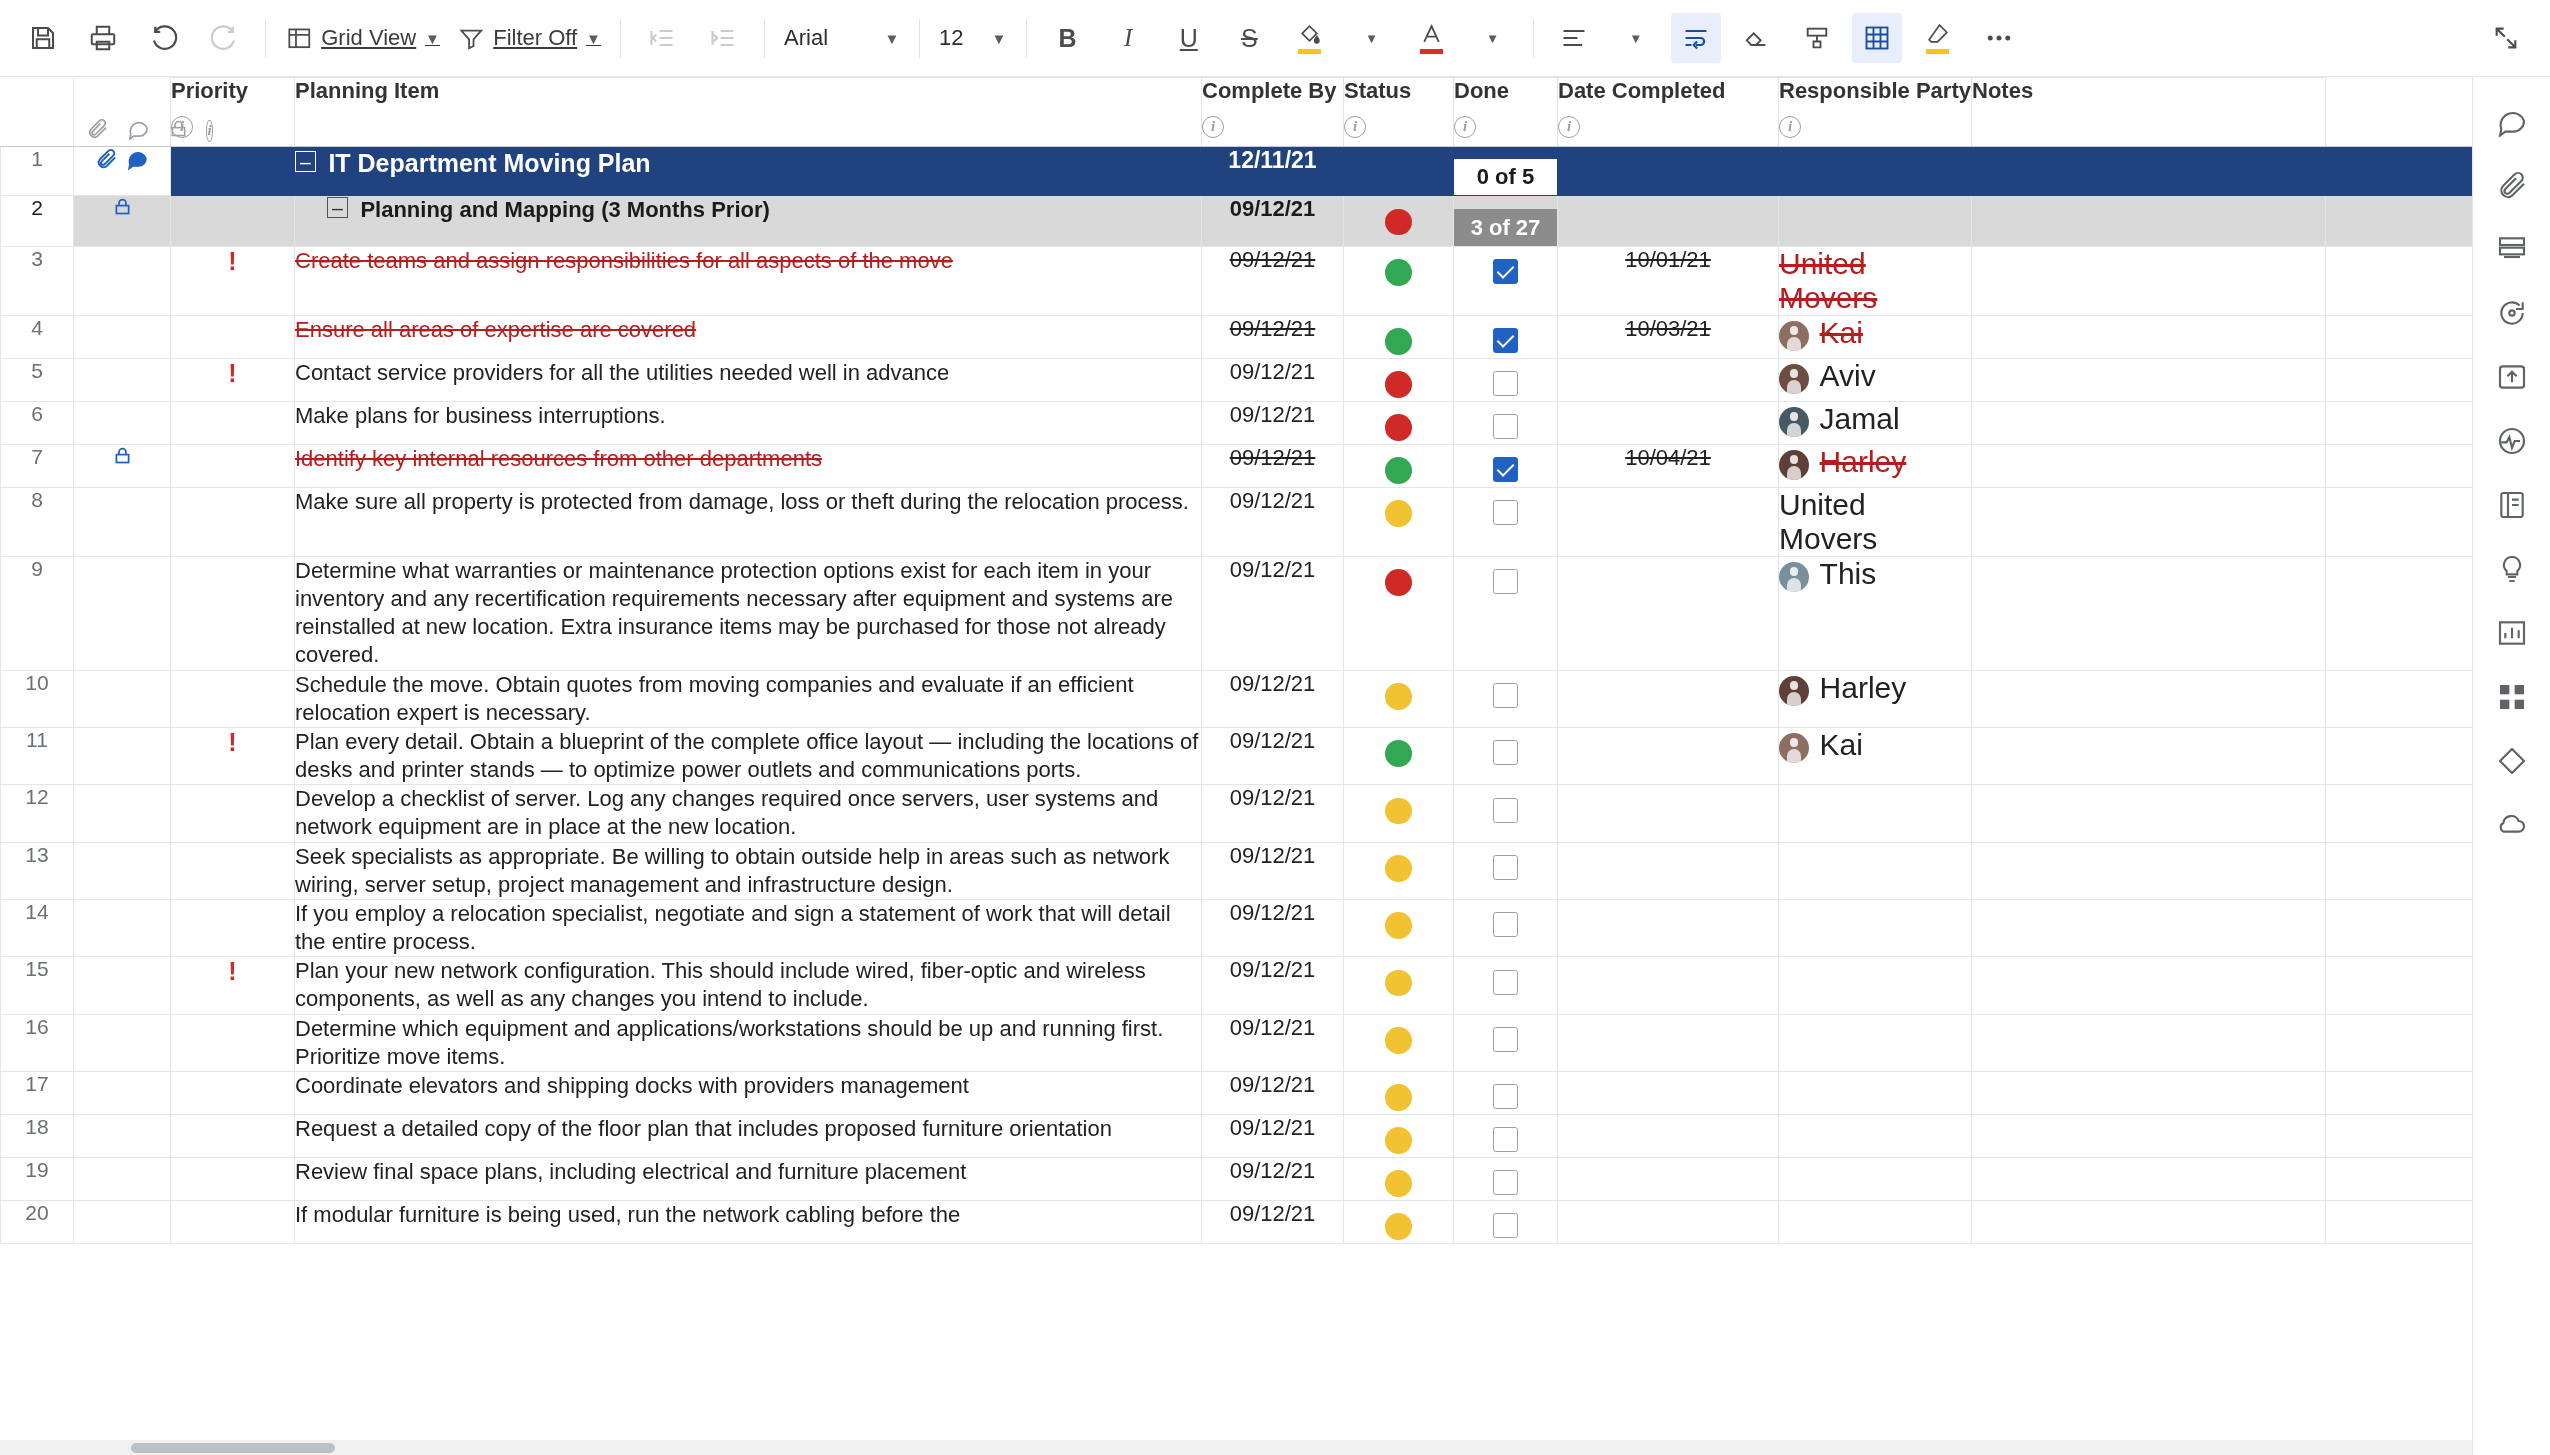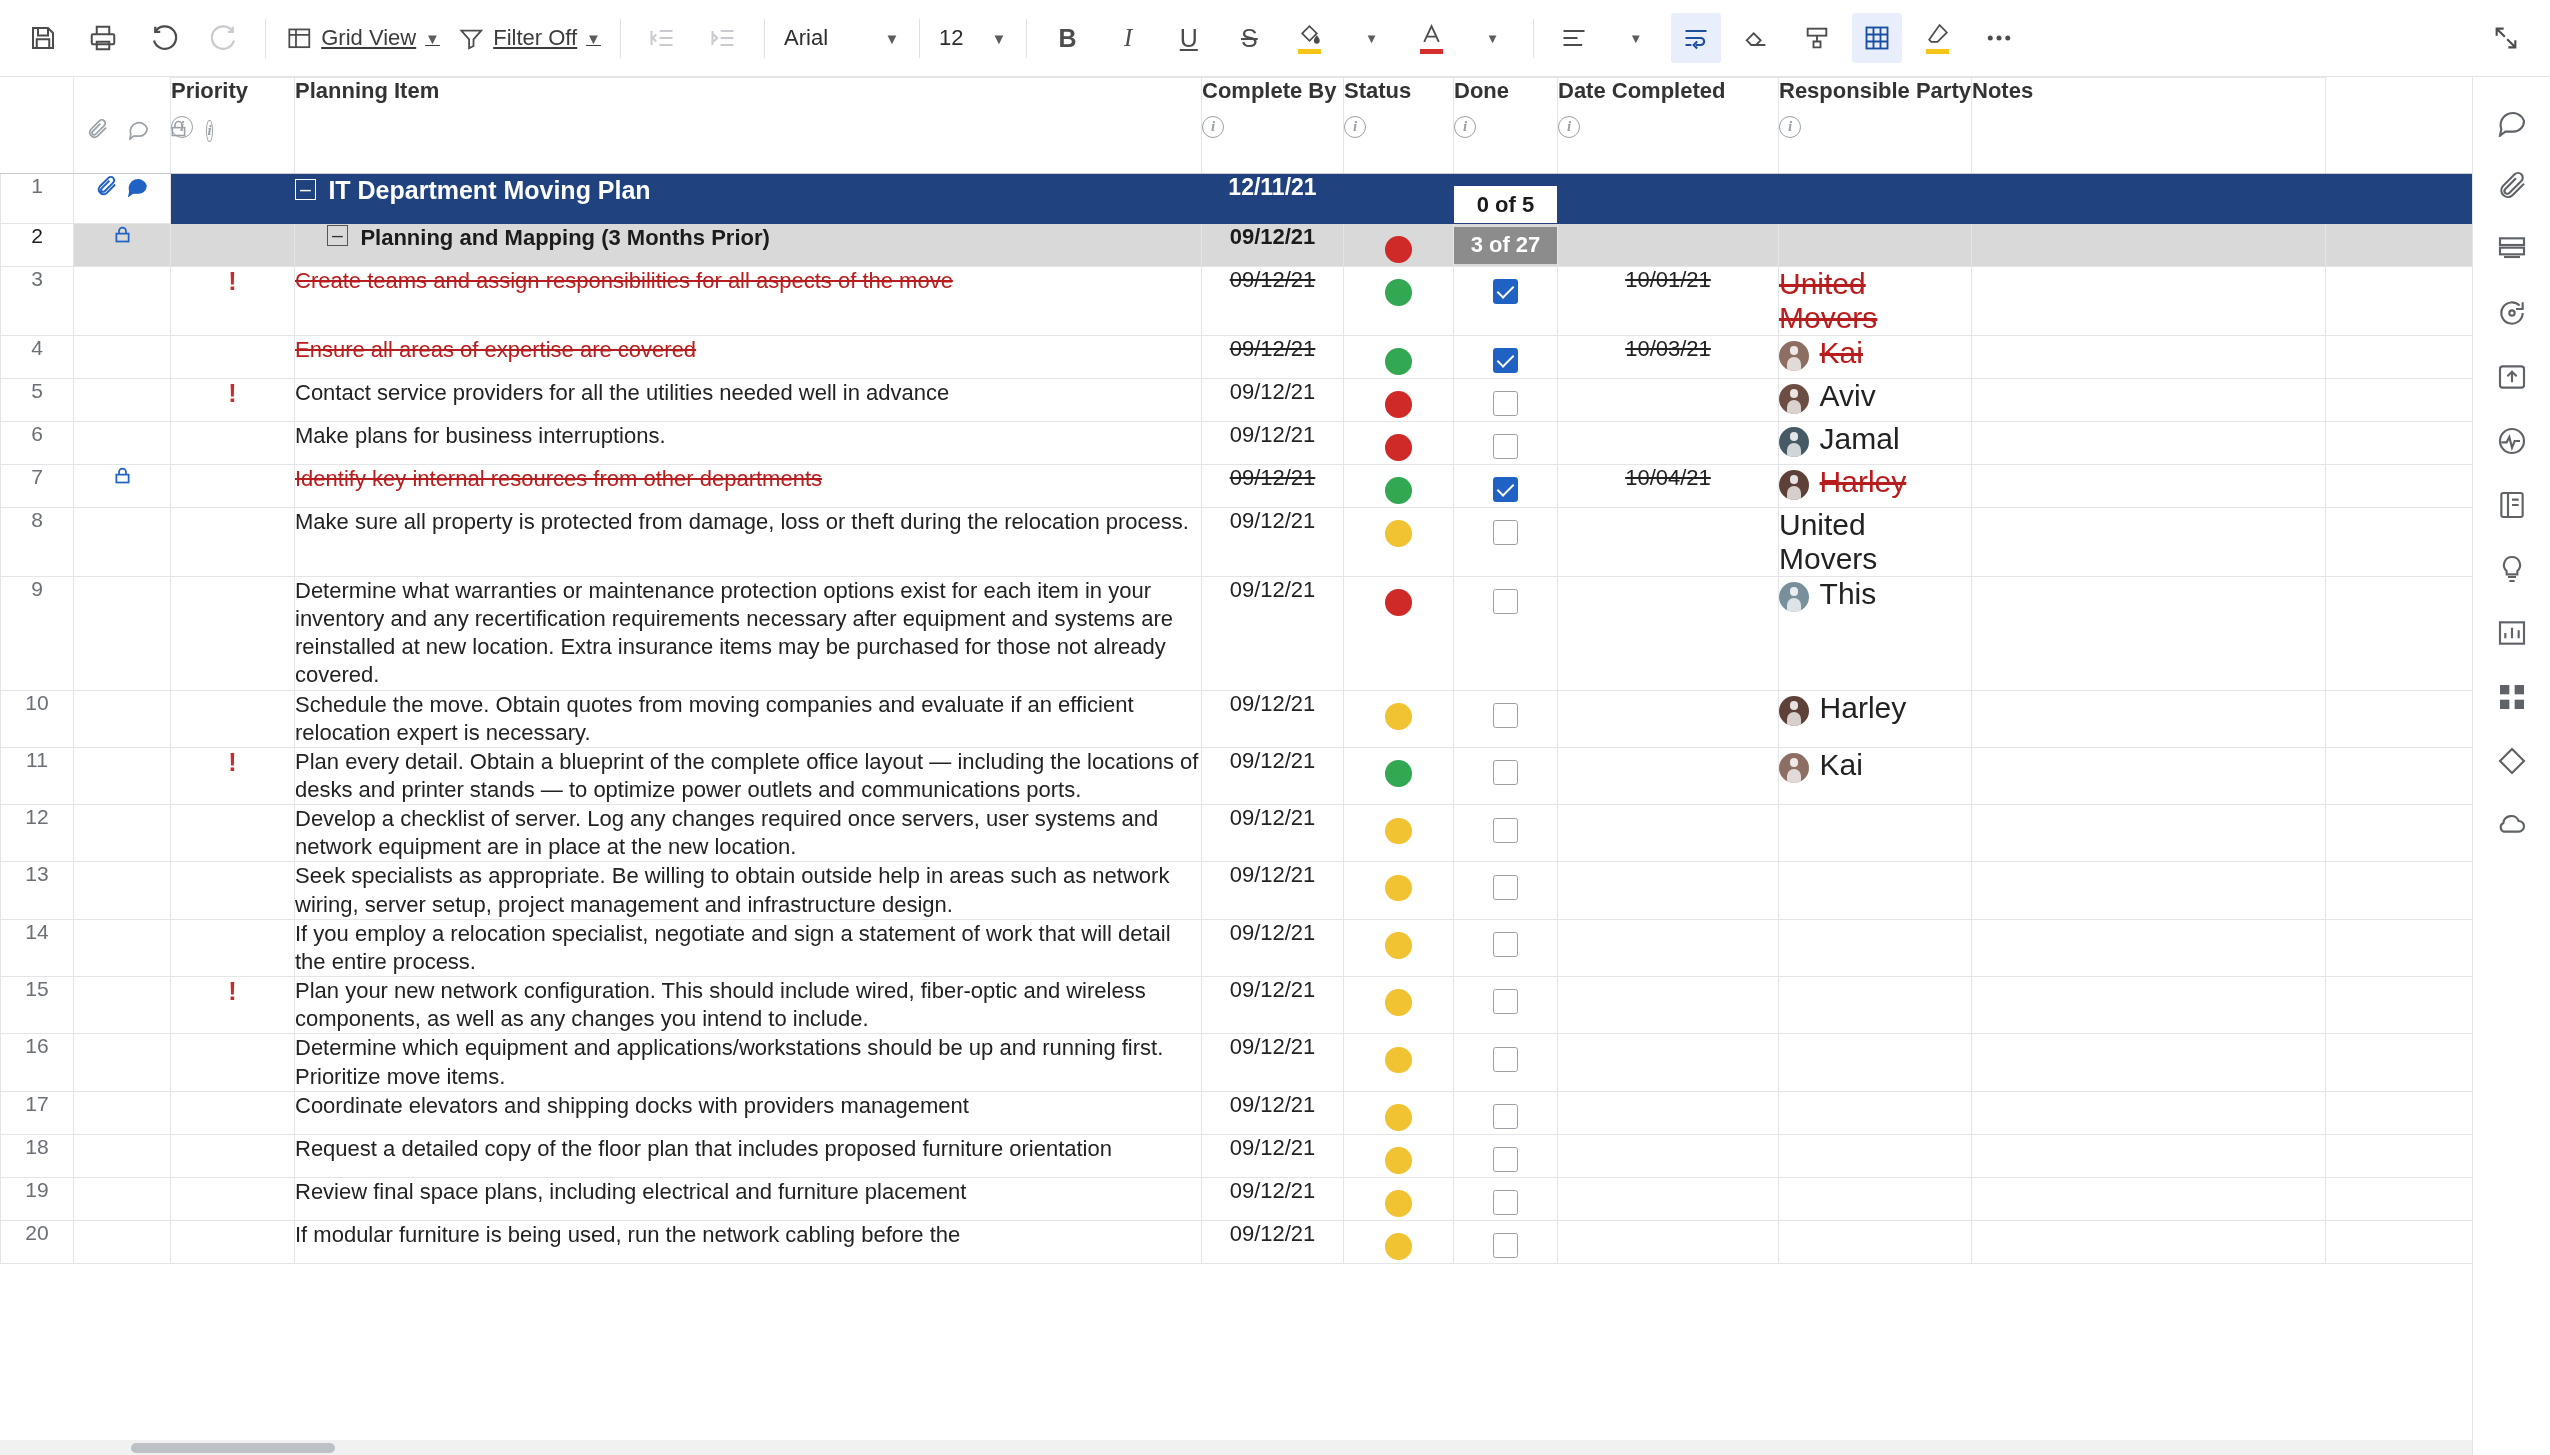--- a/index.html
+++ b/index.html
@@ -80,21 +80,21 @@
   col.c-stat  { width: 110px; }
   col.c-done  { width: 104px; }
   col.c-datec { width: 221px; }
   col.c-resp  { width: 193px; }
   col.c-notes { width: 354px; }
   col.c-tail  { width: 147px; }
 
   thead th {
     background: #ffffff; border-bottom: 1.8px solid #c9ccd1 !important;
     font-size: 22px; font-weight: bold; color: #333; text-align: left;
-    padding: 14px 12.4px 8.9px 12.4px; height: 96px; vertical-align: top; margin-top: 8px;
+    padding: 14px 12.4px 8.9px 12.4px; height: 68px; vertical-align: top; margin-top: 8px;
   }
   thead th.no-b { border-left: none; border-top: none; }
   .hdr-info { display: inline-block; margin-top: 7px; }
   .icon-i {
     display: inline-block; width: 22px; height: 22px; border: 1.8px solid #9aa0a6;
     border-radius: 50%; color: #9aa0a6; font-size: 15px; line-height: 19.5px;
     text-align: center; font-style: italic; font-family: "Liberation Serif", serif;
   }
   .hdr-icons { display: flex; align-items: center; gap: 17.7px; padding: 0 12.4px; color:#9aa0a6; }
 
@@ -538,21 +538,21 @@
           <tr class="r-sub">
             <td class="rownum">2</td>
             <td class="ind"><span><svg width="21" height="21" viewBox="0 0 24 24" fill="none" stroke="#2061c4" stroke-width="2">
                   <rect x="5" y="11" width="14" height="9"></rect>
                   <path d="M8 11V8a4 4 0 0 1 8 0v3"></path>
                 </svg></span></td>
             <td class="pri"></td>
             <td class="cell"><span style="display:inline-block;width:32px"></span><span class="collapse-box dark">–</span><span class="sub-text">Planning and Mapping (3 Months Prior)</span></td>
             <td class="date">09/12/21</td>
             <td class="c-center" style="padding-top:12.4px"><span class="dot dot-red"></span></td>
-            <td class="c-center" style="padding-top:3px">
+            <td class="c-center" style="padding-top:13px">
               <span class="chip-done chip-gray">3 of 27</span>
             </td>
             <td class="datec"></td>
             <td class="resp"></td>
             <td class="cell"></td>
             <td></td>
           </tr>
           <tr>
             <td class="rownum">3</td>
             <td class="ind"></td>

